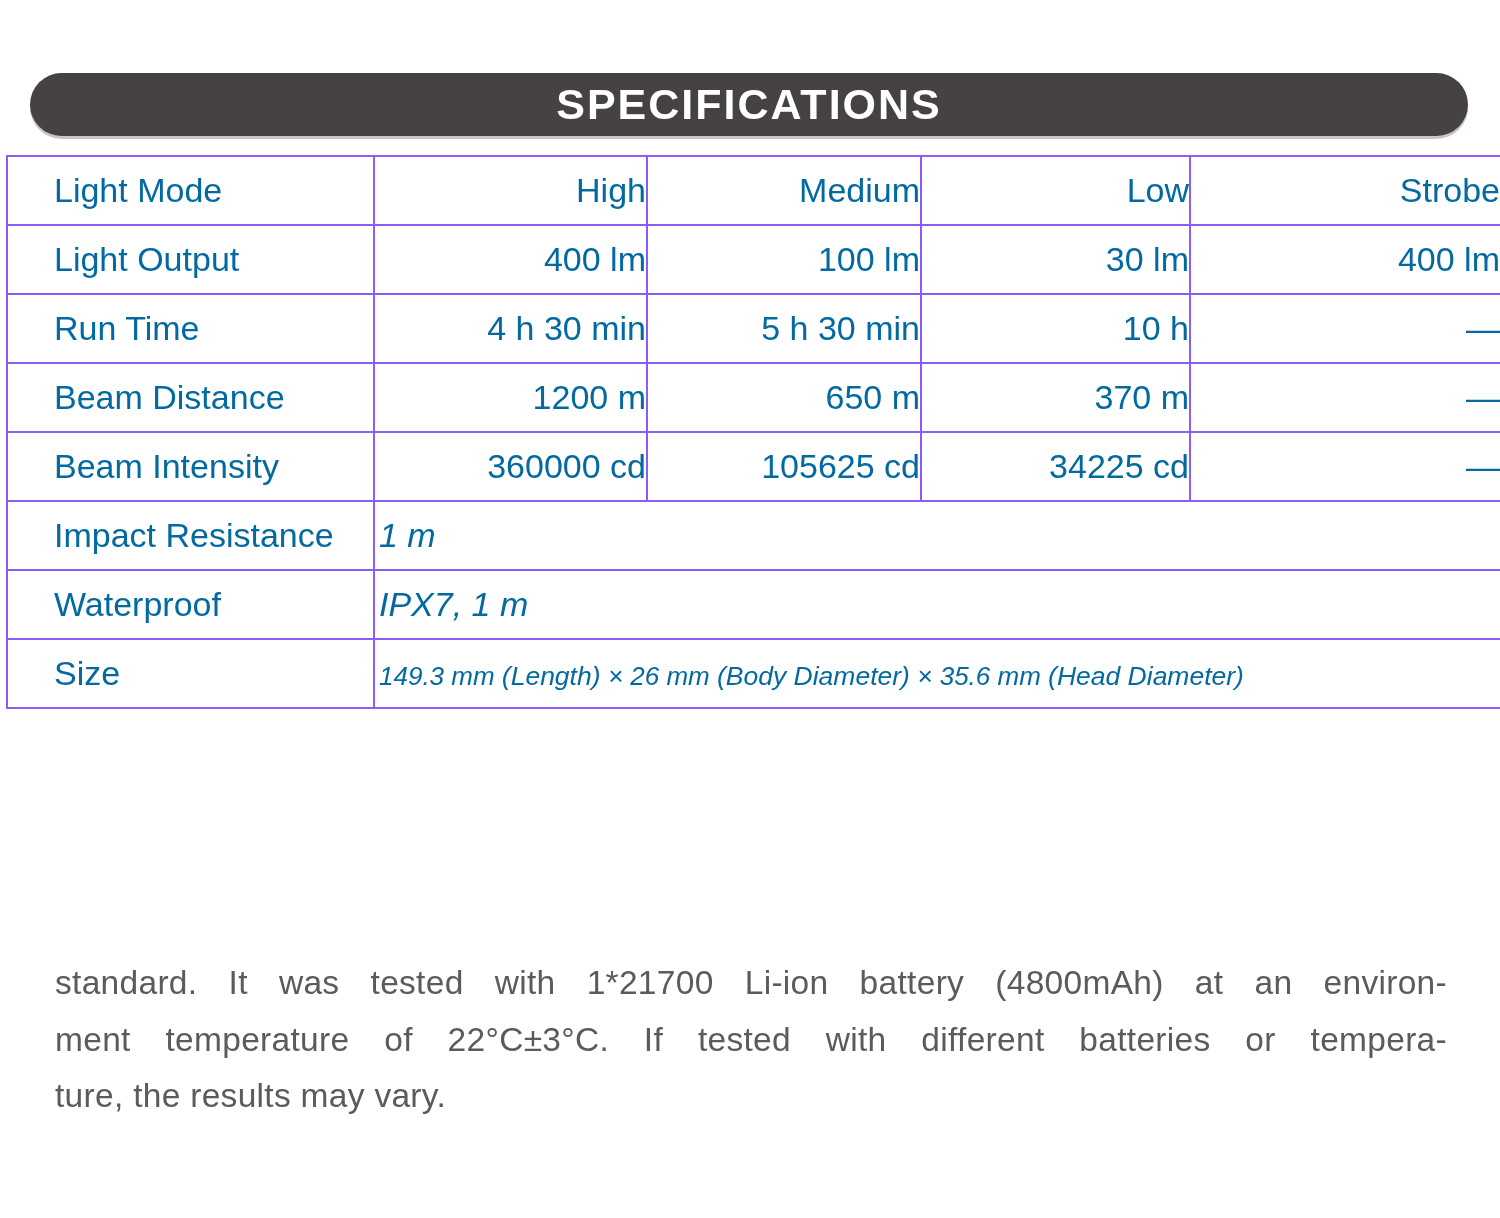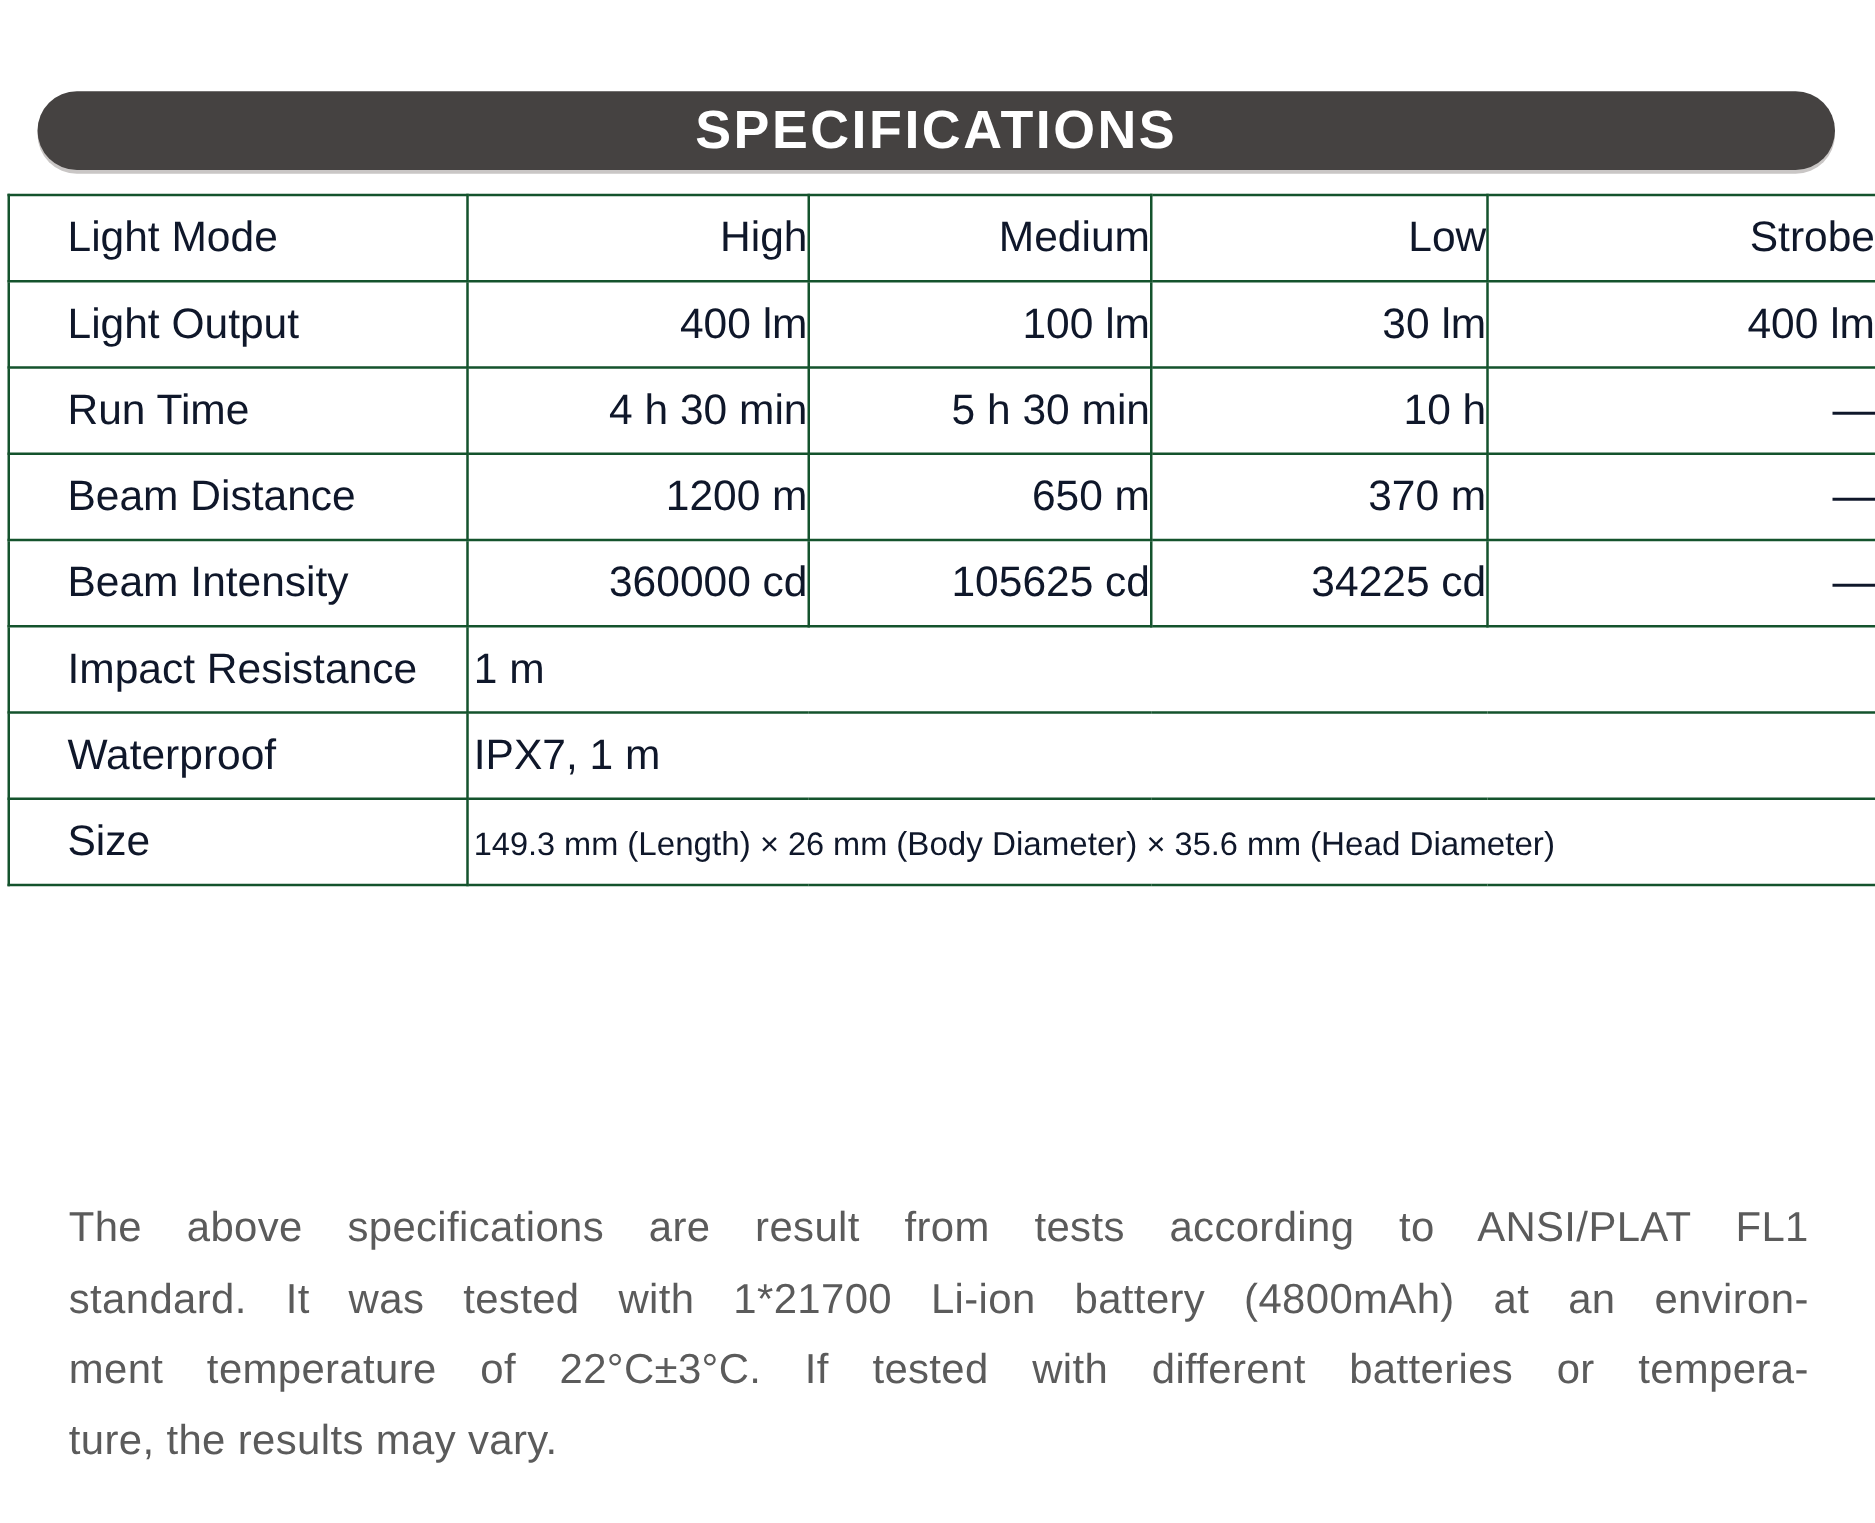--- a/index.html
+++ b/index.html
@@ -27,34 +27,35 @@
   }
   table.spec-table {
     position: absolute;
     left: 6px; top: 155px;
     width: 1494px;
     border-collapse: collapse;
     table-layout: fixed;
   }
   table.spec-table td {
     height: 69px;
-    border: 2px solid #14532d;
+    border: 2px solid #8b5cf6;
     font-size: 34px;
-    color: #0f172a;
+    color: #0369a1;
     vertical-align: middle;
     overflow: hidden;
   }
   td.label {
     text-align: left;
     padding-left: 46px;
   }
   td.center { text-align: right; }
   td.wide {
     text-align: left;
     padding-left: 4px;
+    font-style: italic;
   }
   td.wide .sm { font-size: 26.5px; }
   td.wide .lg { font-size: 26px; }
   .footnote {
     position: absolute;
     left: 55px; top: 955px;
     width: 1392px;
     font-size: 33.5px;
     line-height: 56.5px;
     color: #5b5b5b;
@@ -130,17 +131,16 @@
         <td class="wide" colspan="4">IPX7, 1 m</td>
       </tr>
       <tr>
         <td class="label">Size</td>
         <td class="wide" colspan="4"><span class="lg">149.3 mm </span><span class="sm">(Length) </span><span class="lg">× 26 mm </span><span class="sm">(Body Diameter) </span><span class="lg">× 35.6 mm </span><span class="sm">(Head Diameter)</span></td>
       </tr>
     </tbody>
 </table>
 
 <div class="footnote">
-    <div class="fline">The above specifications are result from tests according to ANSI/PLAT FL1</div>
     <div class="fline">standard. It was tested with 1*21700 Li-ion battery (4800mAh) at an environ-</div>
     <div class="fline">ment temperature of 22°C±3°C. If tested with different batteries or tempera-</div>
     <div class="fline last">ture, the results may vary.</div>
   </div>
 
 </body></html>

